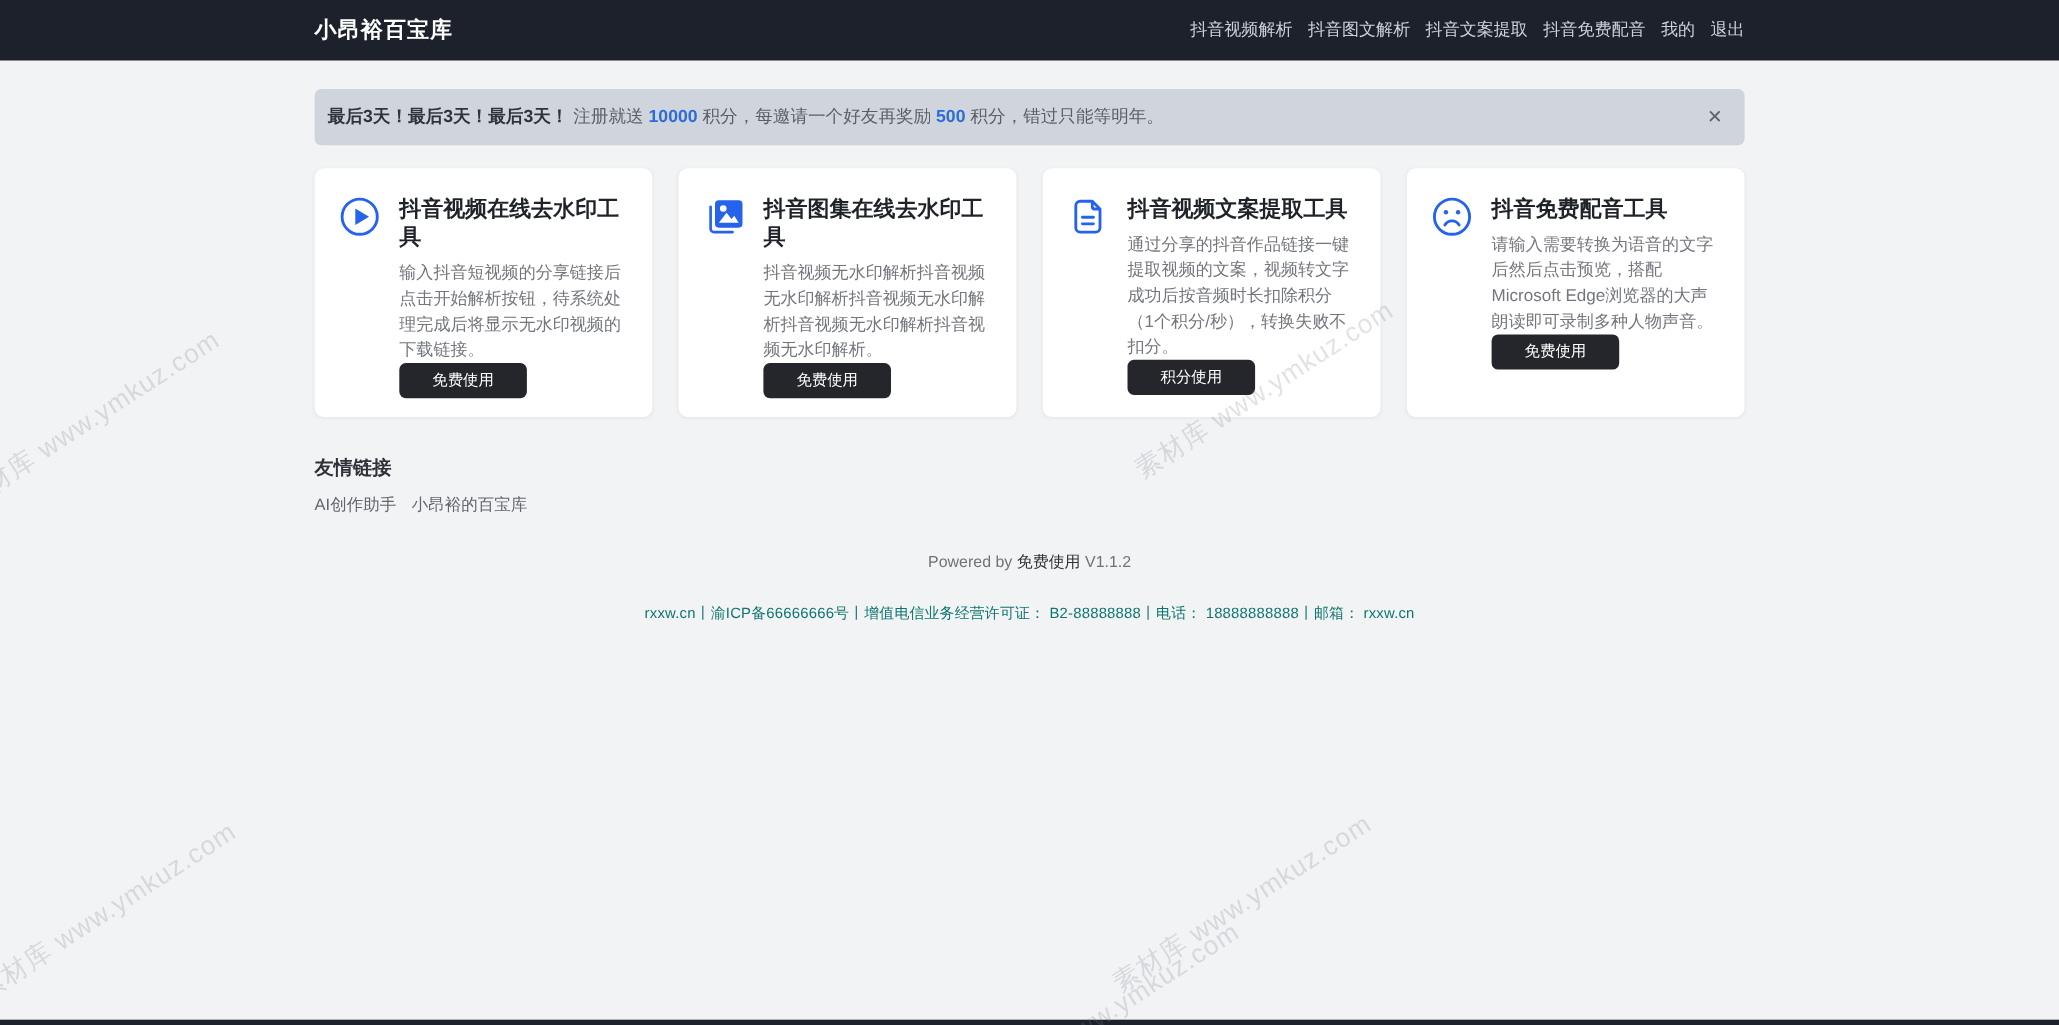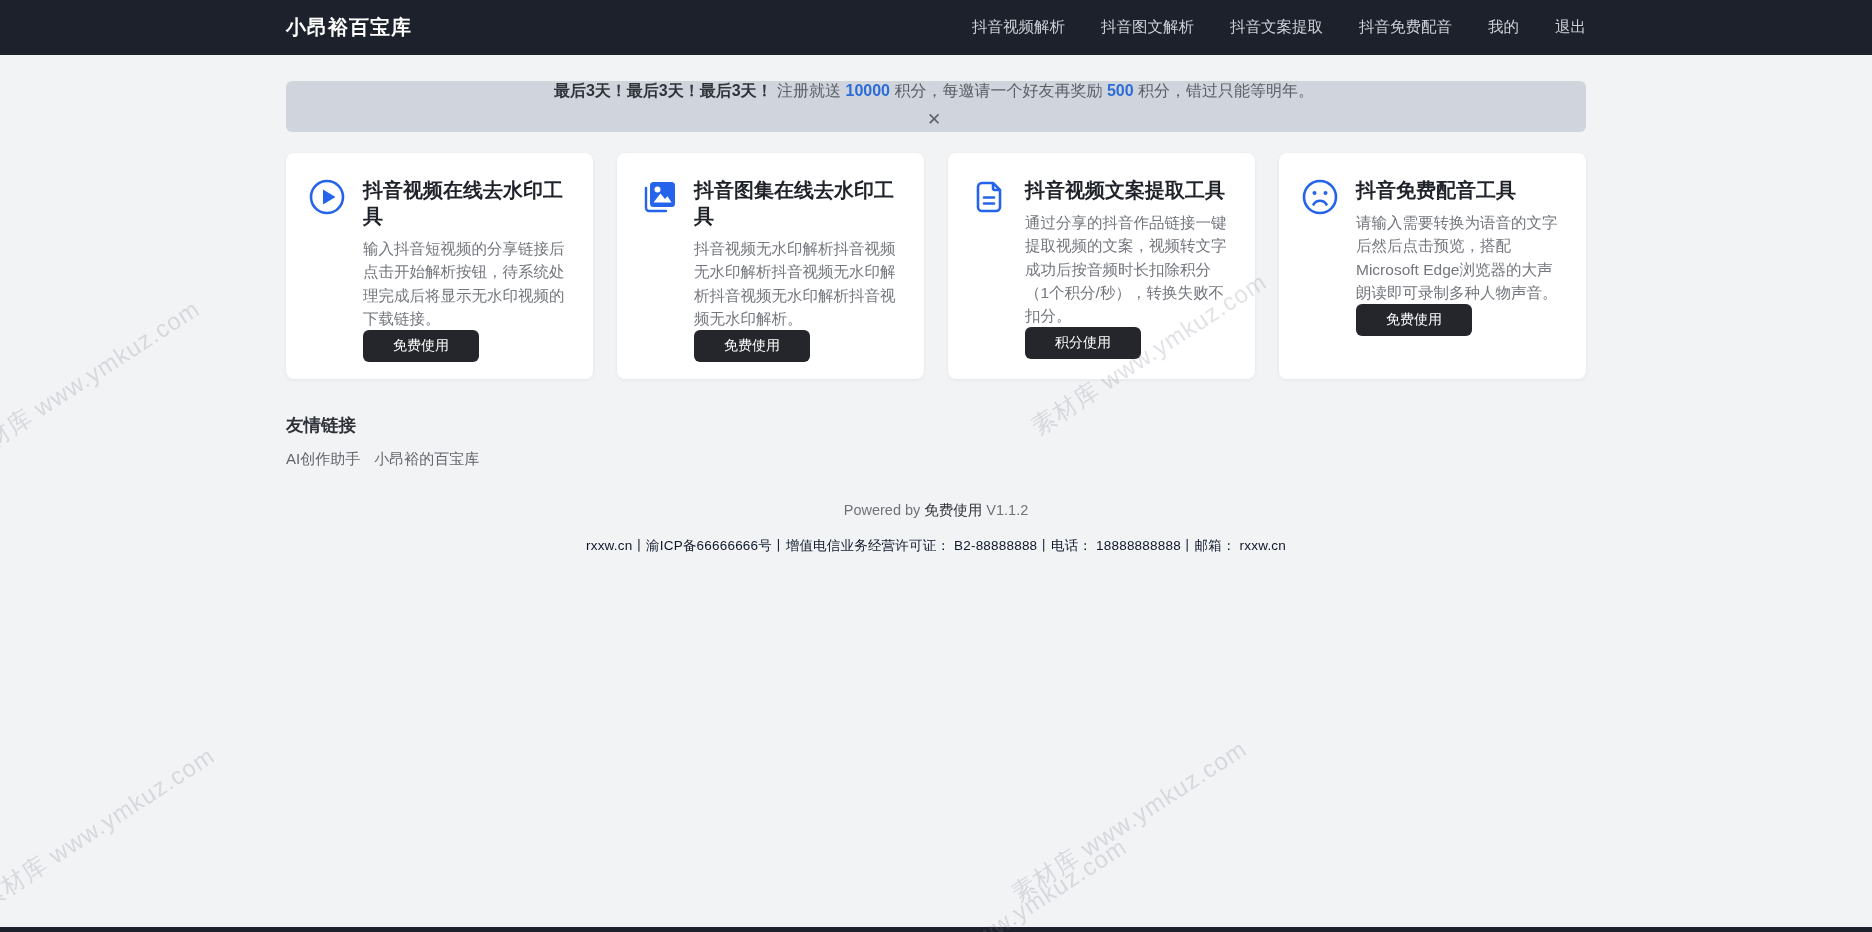--- a/index.html
+++ b/index.html
@@ -8,29 +8,28 @@
     font-family:"Liberation Sans","DejaVu Sans",sans-serif;
     background:#f2f3f5;
     position:relative;
   }
   .container { width:1300px; margin:0 auto; }
 
   
   .navbar { height:55px; background:#1d212b; }
   .navbar .container { height:55px; display:flex; align-items:center; justify-content:space-between; }
   .logo { color:#ffffff; font-size:20px; font-weight:700; letter-spacing:1px; cursor:pointer; }
-  .nav-menu { display:flex; align-items:center; gap:36px;text-align:right; }
+  .nav-menu { display:flex; align-items:center; gap:14px;text-align:right; }
   .nav-item { color:#cdd1d8; font-size:15.5px; cursor:pointer; white-space:nowrap; }
 
   
   .banner {
     margin-top:26px; height:51px; background:#d0d4dc; border-radius:6px;
     display:flex; align-items:center; justify-content:space-between;
     padding:0 16px 0 12px;
-    flex-direction:column;
   }
   .banner-text { font-size:16px; color:#5b5f66; }
   .banner-text .bold-prefix { color:#2f333a; font-weight:700; }
   .banner-text .points { color:#2b6cd9; font-weight:700; }
   .banner-close { color:#5f6368; font-size:17px; cursor:pointer; line-height:1; padding:4px; }
 
   
   .cards { margin-top:21px; display:grid; grid-template-columns:1fr 1fr 1fr 1fr; gap:16px 24px; }
   .card {
     background:#ffffff; border-radius:8px; box-shadow:0 1px 4px rgba(0,0,0,0.06);
@@ -50,21 +49,21 @@
   
   .friends { margin-top:34px; }
   .friends-title { font-size:17.5px; font-weight:700; color:#2e3238; }
   .friends-links { margin-top:13px; font-size:15px; color:#63666d; }
   .friend-link { cursor:pointer; margin-right:10px; }
 
   
   .footer { margin-top:32px; text-align:center; }
   .powered { font-size:14.5px; color:#6f7278; }
   .powered .app-name { color:#2e3238; cursor:pointer; }
-  .legal { margin-top:17px; font-size:13.5px; color:#0f172a; letter-spacing:0.2px; }
+  .legal { margin-top:29px; font-size:13.5px; color:#0f766e; letter-spacing:0.2px; }
 
   
   .wm {
     position:absolute; white-space:nowrap; pointer-events:none;
     font-size:24px; color:rgba(118,124,136,0.22); letter-spacing:1px;
     transform:rotate(-33deg); z-index:5;
   }
   .wm1 { left:-55px; top:365px; }
   .wm2 { left:1012px; top:338px; }
   .wm3 { left:-40px; top:812px; }

